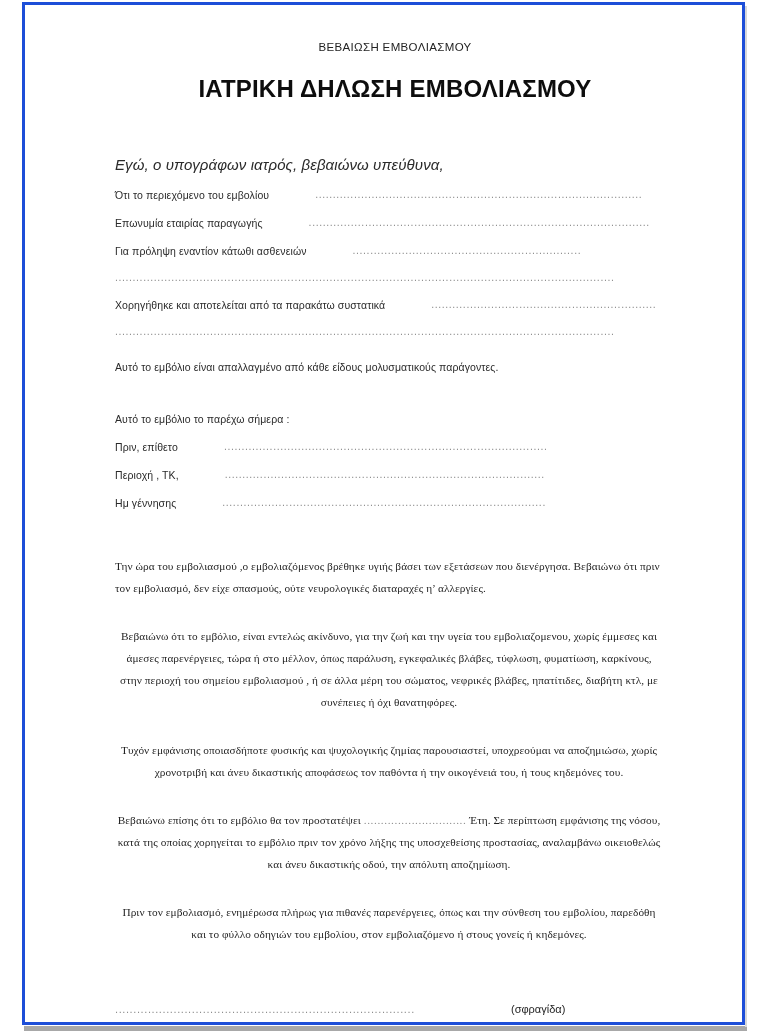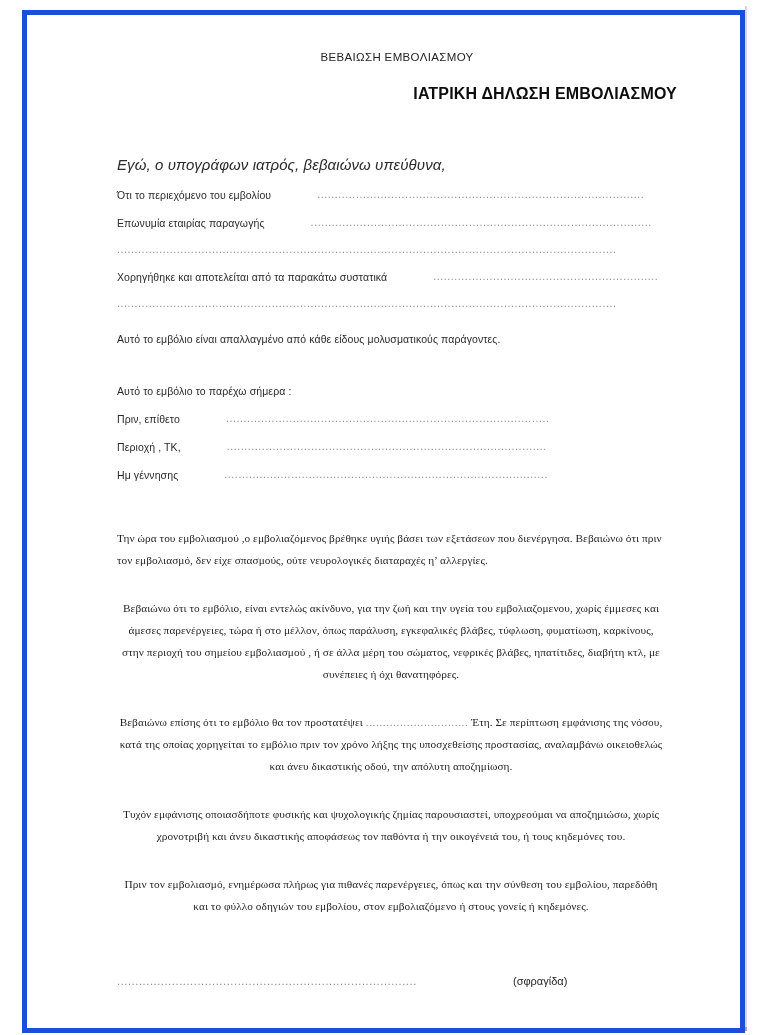--- a/index.html
+++ b/index.html
@@ -19,25 +19,25 @@
     position: relative;
     width: 768px;
     height: 1035px;
     background: #ffffff;
   }
 
   
   .page-sheet {
     position: absolute;
     left: 22px;
-    top: 10px;
+    top: 2px;
     width: 723px;
     height: 1023px;
     background: #ffffff;
-    border: 5px solid #1d4ed8;
+    border: 3px solid #1d4ed8;
     box-sizing: border-box;
   }
   .page-shadow {
     position: absolute;
     left: 24px;
     top: 1026px;
     width: 723px;
     height: 5px;
     background: #a8a8a8;
   }
@@ -62,22 +62,22 @@
   .doc-kicker {
     text-align: center;
     font-size: 11.5px;
     letter-spacing: 0.35px;
     font-weight: 400;
     color: #232323;
     margin-top: 36px;
   }
 
   .doc-title {
-    text-align: right;
-    font-size: 16px;
+    text-align: center;
+    font-size: 24px;
     font-weight: bold;
     letter-spacing: 0.2px;
     color: #0d0d0d;
     margin-top: 22px;
   }
 
   .intro-line {
     font-size: 15px;
     color: #2a2a2a;
     margin-top: 53px;
@@ -221,20 +221,24 @@
       <div class="field-row">
         <span class="field-label">Ότι το περιεχόμενο του εμβολίου</span>
         <span class="leader">.............................................................................................</span>
       </div>
 
       <div class="field-row">
         <span class="field-label">Επωνυμία εταιρίας παραγωγής</span>
         <span class="leader">.................................................................................................</span>
       </div>
 
+      <div class="field-row">
+        <span class="field-label">Για πρόληψη εναντίον κάτωθι ασθενειών</span>
+        <span class="leader">.................................................................</span>
+      </div>
 
       <div class="dotted-rule rule-gap-1">..............................................................................................................................................</div>
 
       <div class="field-row">
         <span class="field-label">Χορηγήθηκε και αποτελείται από τα παρακάτω  συστατικά</span>
         <span class="leader">................................................................</span>
       </div>
 
       <div class="dotted-rule rule-gap-2">..............................................................................................................................................</div>
 
@@ -255,26 +259,26 @@
       <div class="field-row">
         <span class="field-label">Ημ γέννησης</span>
         <span class="leader">............................................................................................</span>
       </div>
 
       <div class="body-block">
 
         <p class="para">Την ώρα του εμβολιασμού ,ο εμβολιαζόμενος βρέθηκε υγιής βάσει των εξετάσεων που διενέργησα. Βεβαιώνω ότι πριν τον εμβολιασμό, δεν είχε σπασμούς, ούτε νευρολογικές διαταραχές η’ αλλεργίες.</p>
 
         <p class="para para-gap-big"> Βεβαιώνω ότι το εμβόλιο, είναι εντελώς ακίνδυνο, για την ζωή και την υγεία του εμβολιαζομενου, χωρίς έμμεσες και άμεσες παρενέργειες, τώρα ή στο μέλλον, όπως παράλυση, εγκεφαλικές βλάβες, τύφλωση, φυματίωση, καρκίνους, στην περιοχή του σημείου εμβολιασμού , ή σε άλλα μέρη του σώματος, νεφρικές βλάβες, ηπατίτιδες, διαβήτη κτλ, με συνέπειες ή όχι θανατηφόρες.</p>
+
+        <p class="para para-gap-big">Τυχόν εμφάνισης οποιασδήποτε φυσικής και ψυχολογικής ζημίας παρουσιαστεί,  υποχρεούμαι να αποζημιώσω, χωρίς χρονοτριβή και άνευ  δικαστικής αποφάσεως  τον παθόντα ή την οικογένειά του, ή τους κηδεμόνες του.</p>
 
         <p class="para para-gap-big">
           <span>Βεβαιώνω επίσης ότι το εμβόλιο θα τον προστατέψει </span><span class="inline-leader">..............................</span><span> Έτη. Σε περίπτωση εμφάνισης της νόσου, κατά της οποίας χορηγείται το εμβόλιο πριν τον χρόνο λήξης της υποσχεθείσης προστασίας,  αναλαμβάνω  οικειοθελώς και άνευ δικαστικής  οδού, την απόλυτη αποζημίωση.</span>
         </p>
-
-        <p class="para para-gap-big">Τυχόν εμφάνισης οποιασδήποτε φυσικής και ψυχολογικής ζημίας παρουσιαστεί,  υποχρεούμαι να αποζημιώσω, χωρίς χρονοτριβή και άνευ  δικαστικής αποφάσεως  τον παθόντα ή την οικογένειά του, ή τους κηδεμόνες του.</p>
 
         <p class="para para-gap-big">Πριν τον εμβολιασμό, ενημέρωσα  πλήρως για πιθανές  παρενέργειες, όπως και την σύνθεση του εμβολίου, παρεδόθη  και το φύλλο οδηγιών του εμβολίου, στον εμβολιαζόμενο ή στους γονείς ή κηδεμόνες.</p>
 
       </div>
 
       <div class="sig-block">
 
 
         <div class="sig-row-2">
           <span class="sig-line">..................................................................................</span>

